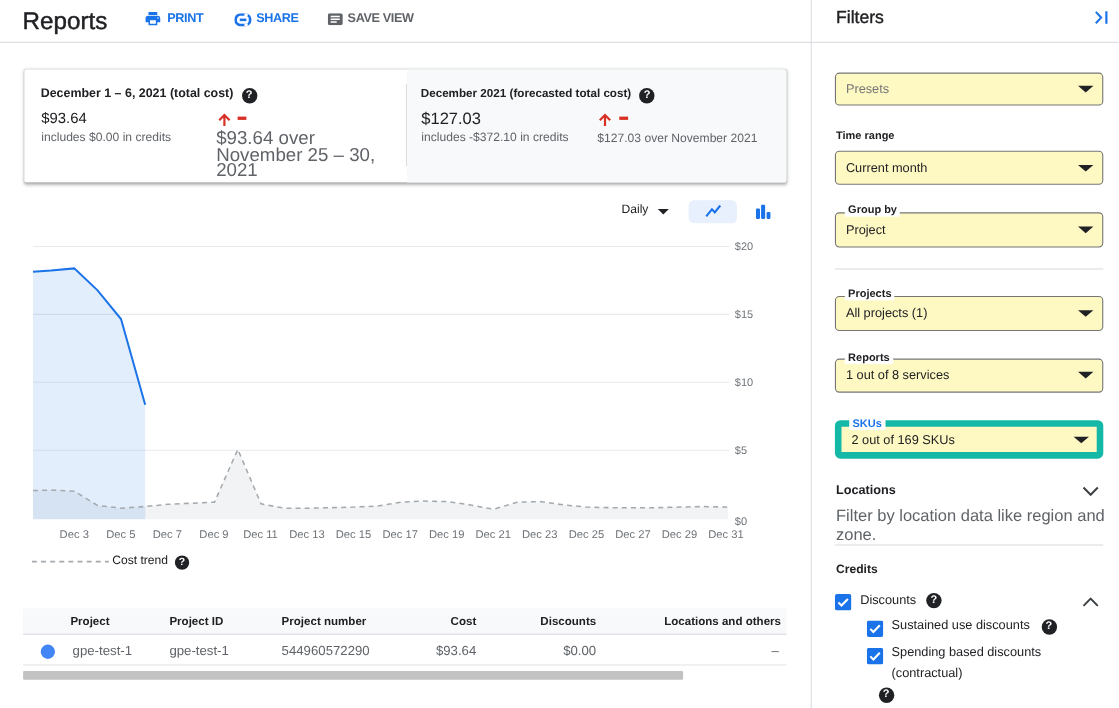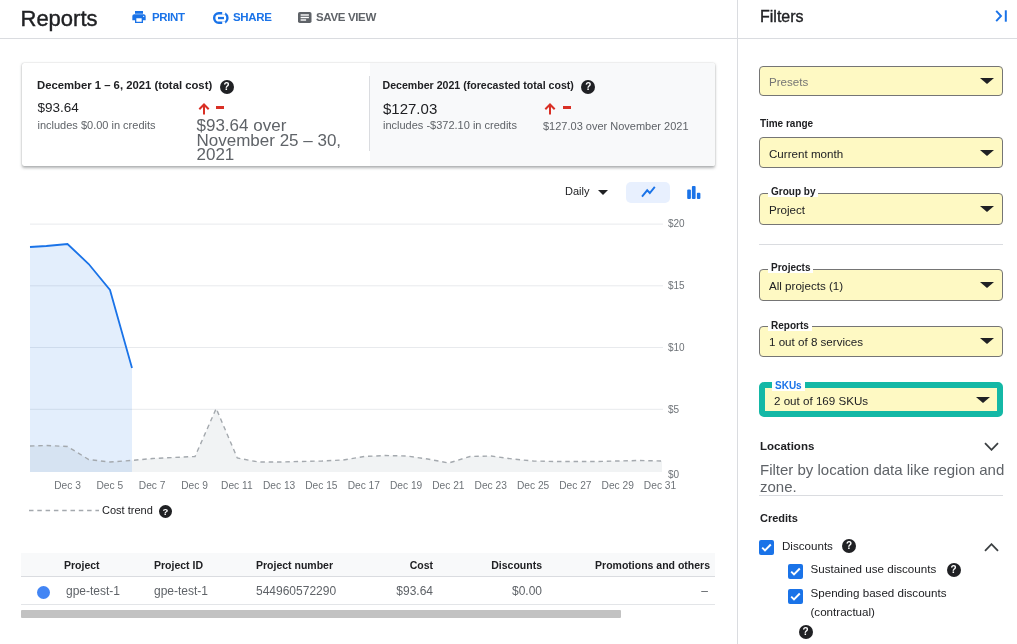--- a/index.html
+++ b/index.html
@@ -120,21 +120,21 @@
   </svg>
 <div class="abs" style="left:102px; top:504px; font-size:11px;">Cost trend</div>
 <span class="help" style="left:159px; top:505px; width:13px; height:13px; line-height:13px; font-size:9.5px;">?</span>
 
 <div class="abs" style="left:21px; top:553px; width:694px; height:23.5px; background:#f8f9fa; border-bottom:1px solid #dadce0;"></div>
 <div class="thead" style="left:64px;">Project</div>
 <div class="thead" style="left:154px;">Project ID</div>
 <div class="thead" style="left:256px;">Project number</div>
 <div class="thead" style="left:333px; width:100px; text-align:right;">Cost</div>
 <div class="thead" style="left:442px; width:100px; text-align:right;">Discounts</div>
-<div class="thead" style="left:560px; width:150px; text-align:right;">Promotions and others</div>
+<div class="thead" style="left:560px; width:150px; text-align:right;">Locations and others</div>
 
 <div class="abs" style="left:37px; top:586.2px; width:13px; height:13px; border-radius:50%; background:#4285f4;"></div>
 <div class="trow" style="left:66px;">gpe-test-1</div>
 <div class="trow" style="left:154px;">gpe-test-1</div>
 <div class="trow" style="left:256px;">544960572290</div>
 <div class="trow" style="left:333px; width:100px; text-align:right;">$93.64</div>
 <div class="trow" style="left:442px; width:100px; text-align:right;">$0.00</div>
 <div class="trow" style="left:560px; width:148px; text-align:right;">–</div>
 <div class="abs" style="left:21px; top:603.5px; width:694px; height:1px; background:#e3e5e8;"></div>
 

